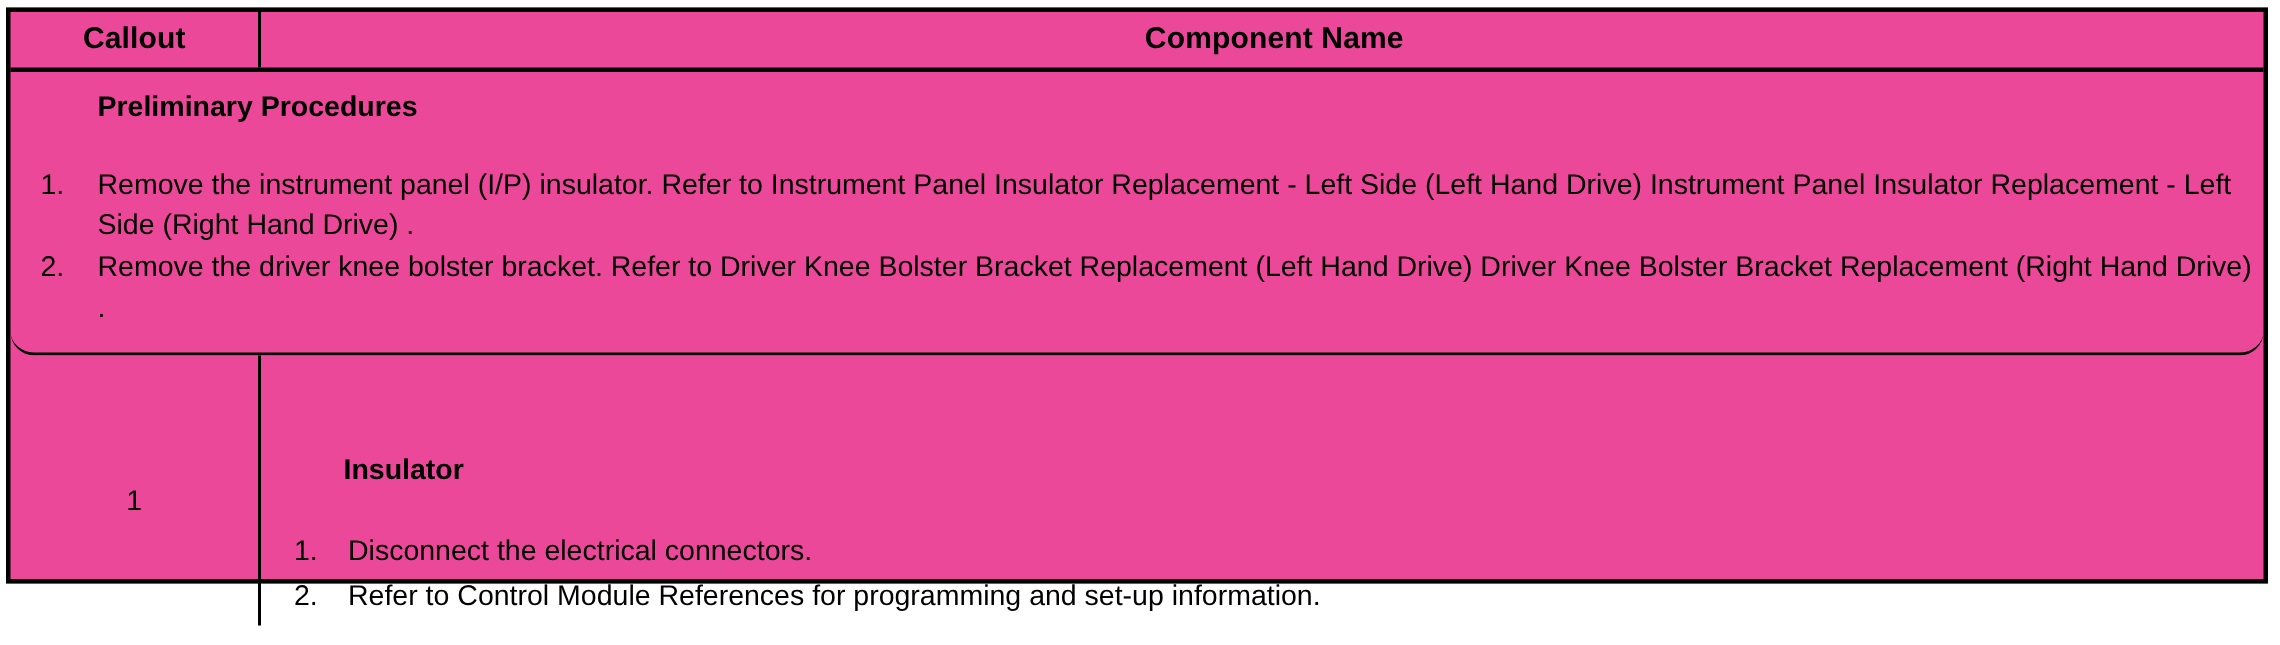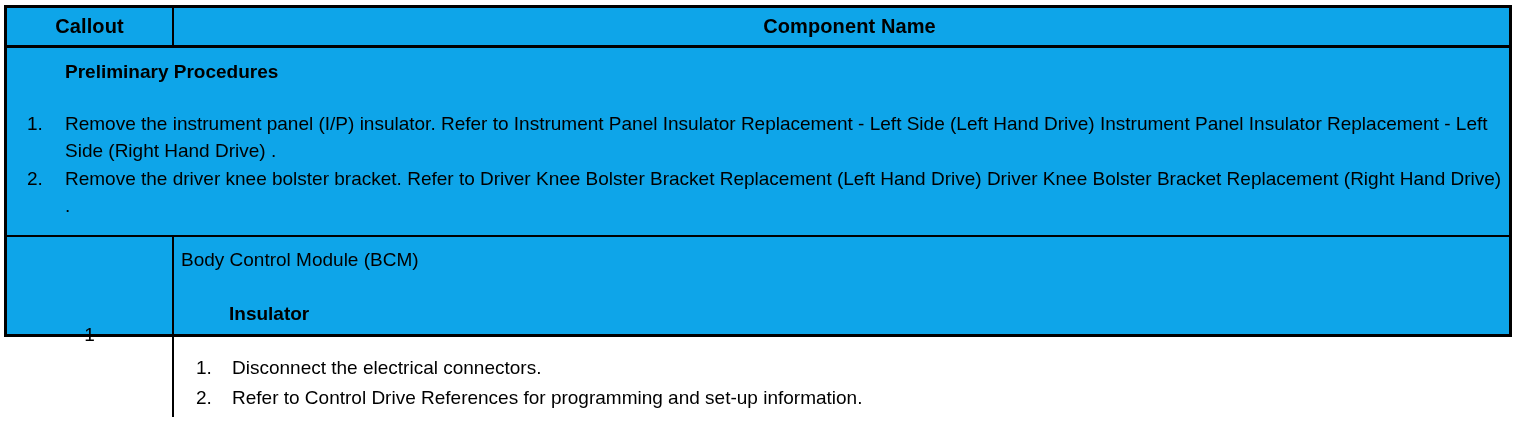--- a/index.html
+++ b/index.html
@@ -21,24 +21,24 @@
     height: 430px;
     background: #ffffff;
   }
 
   
   .proc-table {
     position: absolute;
     left: 4px;
     top: 5px;
     width: 1508px;
-    height: 332px;
+    height: 384px;
     box-sizing: border-box;
     border: 3px solid #000000;
-    background: #0ea5e9;
+    background: #ec4899;
   }
 
   
   .header-row {
     display: flex;
     height: 40px;
     box-sizing: border-box;
     border-bottom: 3px solid #000000;
   }
   .header-callout {
@@ -62,20 +62,21 @@
     letter-spacing: 0.1px;
   }
 
   
   .prelim-row {
     box-sizing: border-box;
     border-bottom: 2px solid #000000;
     height: 189px;
     padding: 0;
     position: relative;
+    border-radius: 16px;
   }
   .prelim-title {
     position: absolute;
     left: 58px;
     top: 13px;
     font-size: 19px;
     font-weight: bold;
   }
   .prelim-list {
     position: absolute;
@@ -188,33 +189,32 @@
           </li>
         </ol>
       </div>
     </div>
 
     <div class="item-row">
       <div class="item-callout">
         <div class="callout-num">1</div>
       </div>
       <div class="item-body">
-        <div class="comp-name">Body Control Module (BCM)</div>
 
         <div class="proc-heading">Insulator</div>
 
         <div class="sub-list">
           <ol class="olist">
             <li>
               <span class="num">1.</span>
               <span>Disconnect the electrical connectors.</span>
             </li>
             <li>
               <span class="num">2.</span>
-              <span>Refer to Control Drive References for programming and set-up information.</span>
+              <span>Refer to Control Module References for programming and set-up information.</span>
             </li>
           </ol>
         </div>
       </div>
     </div>
 
   </div>
 </div>
 
 </body></html>

